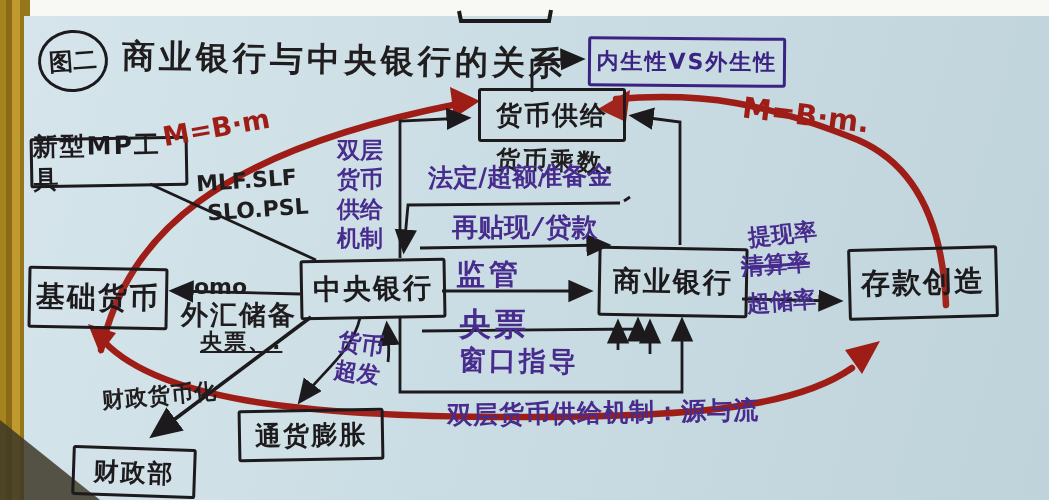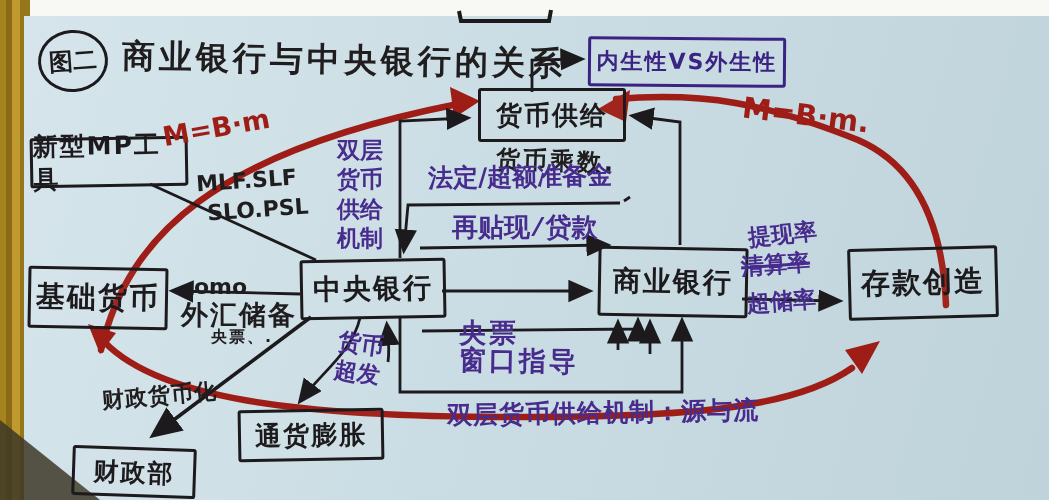--- a/index.html
+++ b/index.html
@@ -133,26 +133,27 @@
   </div>
 
   <div class="lbl red" style="left:162px;top:112px;font-size:27px;transform:rotate(-10deg);">M=B·m</div>
   <div class="lbl red" style="left:742px;top:98px;font-size:29px;transform:rotate(7deg);">M=B·m.</div>
 
   <div class="lbl" style="left:496px;top:145px;font-size:24px;letter-spacing:3px;transform:rotate(2deg);">货币乘数.</div>
   <div class="lbl" style="left:196px;top:168px;font-size:22px;transform:rotate(-4deg);">MLF.SLF</div>
   <div class="lbl" style="left:207px;top:197px;font-size:22px;transform:rotate(-4deg);">SLO.PSL</div>
   <div class="lbl" style="left:194px;top:238px;font-size:22px;margin-top:36px;">omo</div>
   <div class="lbl" style="left:181px;top:297px;font-size:27px;letter-spacing:2px;">外汇储备</div>
-  <div class="lbl" style="left:211px;top:327px;font-size:16px;letter-spacing:2px;">央票、.</div>
+  <div class="lbl" style="left:200px;top:327px;font-size:22px;letter-spacing:2px;text-decoration:underline;">央票、.</div>
   <div class="lbl" style="left:102px;top:381px;font-size:22px;transform:rotate(-5deg);letter-spacing:1px;">财政货币化</div>
 
   <div class="lbl purple vert" style="left:337px;top:136px;width:52px;font-size:23px;">双层货币供给机制</div>
   <div class="lbl purple" style="left:428px;top:160px;font-size:25px;transform:rotate(-1deg);">法定/超额准备金</div>
   <div class="lbl purple" style="left:452px;top:210px;font-size:26px;font-family:Liberation Mono, monospace;">再贴现/贷款</div>
-  <div class="lbl purple" style="left:459px;top:315px;font-size:27px;letter-spacing:3px;">央票</div>
+  <div class="lbl purple" style="left:456px;top:255px;font-size:29px;letter-spacing:4px;">监管</div>
+  <div class="lbl purple" style="left:459px;top:303px;font-size:32px;letter-spacing:3px;">央票</div>
   <div class="lbl purple" style="left:459px;top:343px;font-size:27px;letter-spacing:3px;transform:rotate(1deg);">窗口指导</div>
   <div class="lbl purple" style="left:447px;top:396px;font-size:25px;letter-spacing:1px;transform:rotate(-1deg);">双层货币供给机制：源与流</div>
   <div class="lbl purple" style="left:748px;top:219px;font-size:23px;transform:rotate(-6deg);">提现率</div>
   <div class="lbl purple strike" style="left:741px;top:249px;font-size:23px;transform:rotate(-4deg);">清算率</div>
   <div class="lbl purple" style="left:747px;top:286px;font-size:23px;transform:rotate(-4deg);">超储率</div>
   <div class="lbl purple vert" style="left:336px;top:330px;width:52px;font-size:23px;transform:rotate(8deg);">货币超发</div>
 </div>
 
 </body></html>

